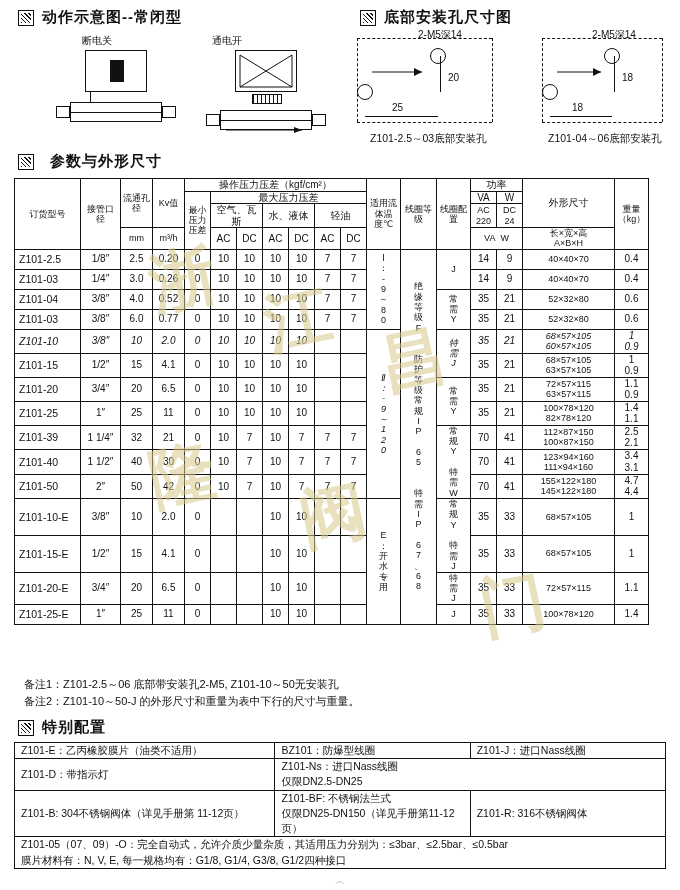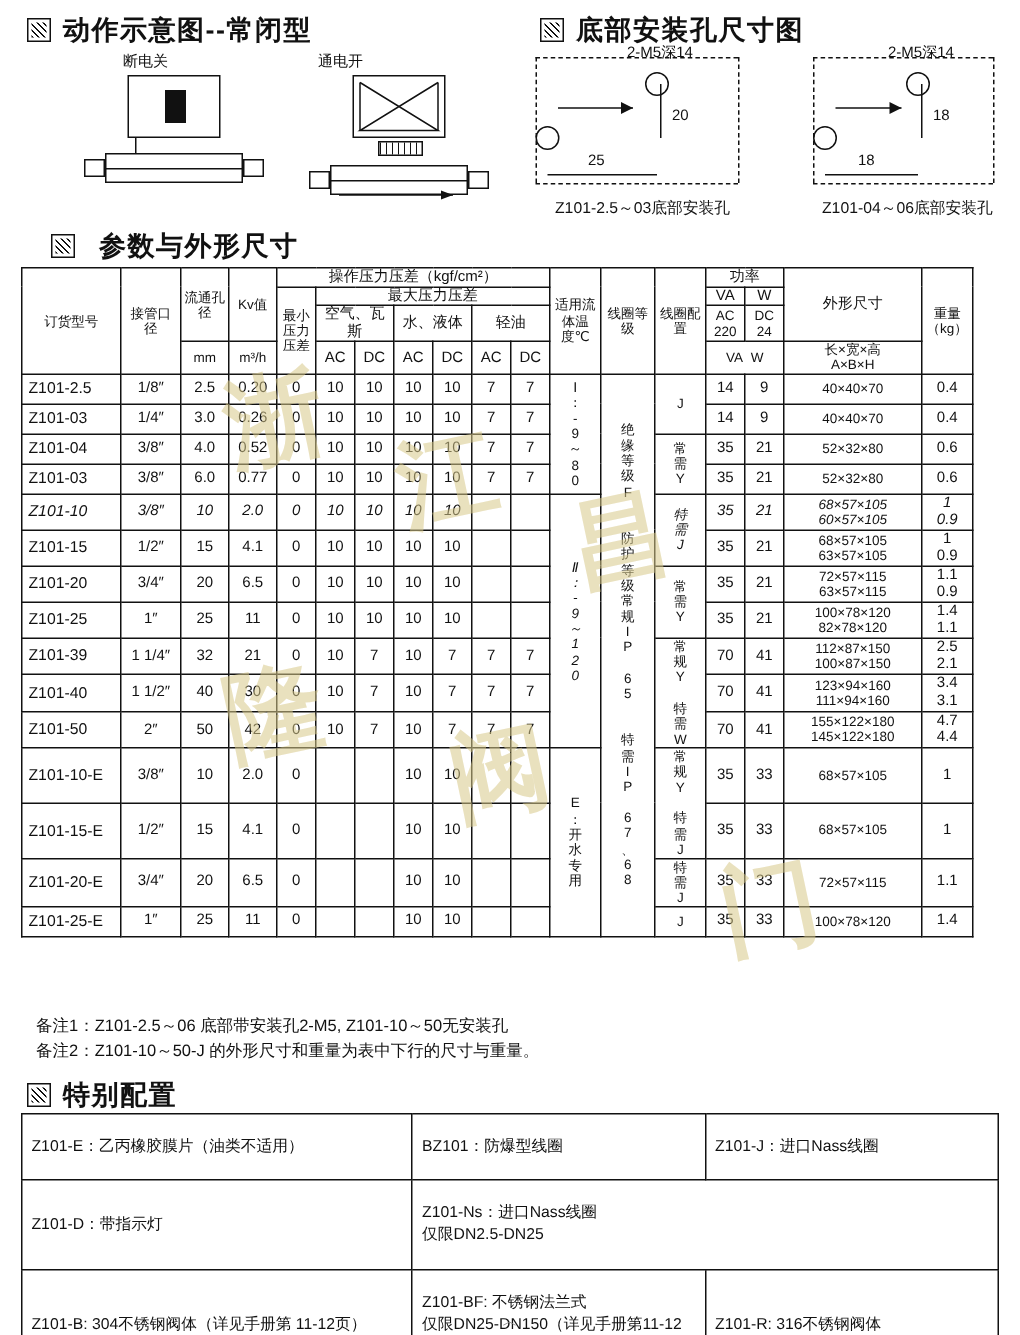--- a/index.html
+++ b/index.html
@@ -8,25 +8,25 @@
     font-family:"Liberation Sans","DejaVu Sans",sans-serif;
     color:#111;position:relative;overflow:hidden;
   }
   .page{position:relative;width:680px;height:890px;}
 
   
   .sec-head{display:flex;align-items:center;gap:8px;}
   .sec-mark{width:14px;height:14px;border:1px solid #111;position:relative;flex:none;}
   .sec-mark:before{content:"";position:absolute;left:2px;top:2px;right:2px;bottom:2px;
       background:repeating-linear-gradient(45deg,#111 0 1px,transparent 1px 3px);}
-  .sec-title{font-size:18px;font-weight:bold;letter-spacing:1px;}
+  .sec-title{font-size:15px;font-weight:bold;letter-spacing:1px;}
 
   .head1{position:absolute;left:18px;top:8px;}
   .head2{position:absolute;left:360px;top:8px;}
-  .head3{position:absolute;left:34px;top:152px;gap:16px;}
+  .head3{position:absolute;left:18px;top:152px;gap:16px;}
   .head4{position:absolute;left:18px;top:718px;}
 
   
   .d1{position:absolute;left:30px;top:32px;width:300px;height:110px;}
   .lbl{font-size:10px;position:absolute;white-space:nowrap;}
   .box{position:absolute;border:1px solid #111;box-sizing:border-box;}
   .solid{background:#111;}
   .hatch{background:repeating-linear-gradient(90deg,#111 0 1px,#fff 1px 4px);}
 
   
@@ -43,21 +43,21 @@
              padding:0 2px;font-weight:normal;}
   table.main .mdl{font-size:10.5px;white-space:nowrap;text-align:left;padding-left:4px;}
   .tiny{font-size:9px;}
 
   
   .notes{position:absolute;left:24px;top:676px;font-size:11px;line-height:1.55;}
 
   
   table.cfg{position:absolute;left:14px;top:742px;border-collapse:collapse;
             font-size:10.5px;width:652px;}
-  table.cfg td{border:1px solid #111;padding:14px 6px;vertical-align:middle;line-height:1.45;}
+  table.cfg td{border:1px solid #111;padding:0 6px;vertical-align:middle;line-height:1.45;}
 
   
   .wm{position:absolute;left:0;top:0;width:680px;height:890px;pointer-events:none;}
   .wm span{position:absolute;color:#d8c98a;opacity:.55;font-weight:bold;
            font-family:"DejaVu Serif","Liberation Serif",serif;}
 
   .foot{position:absolute;left:0;bottom:2px;width:680px;text-align:center;font-size:10px;color:#888;}
 </style>
 </head>
 <body>

